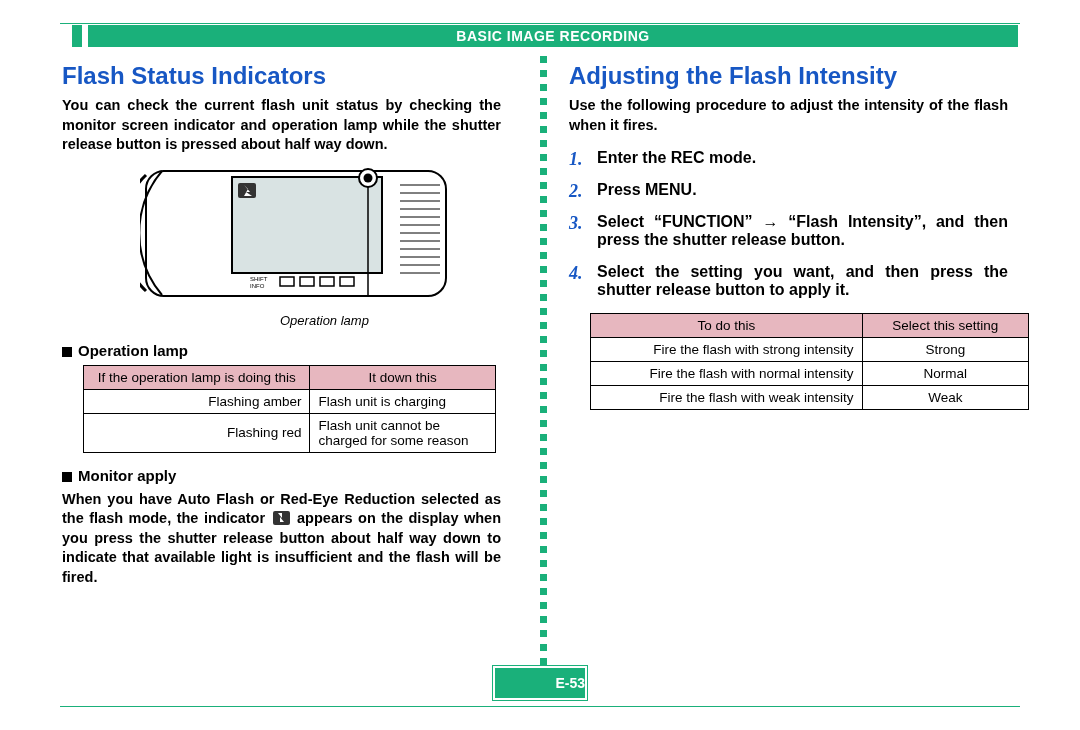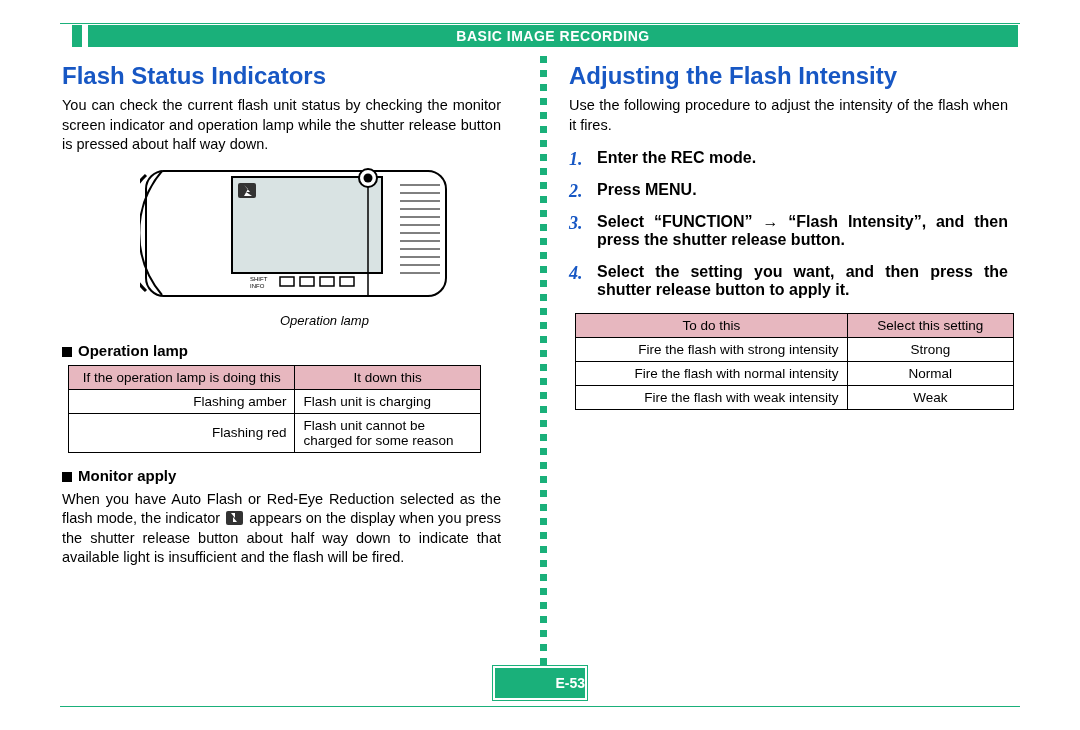--- a/index.html
+++ b/index.html
@@ -70,41 +70,42 @@
     color: #1757c4;
     margin: 6px 0 6px 0;
     font-size: 24px;
     font-weight: bold;
   }
   .body-text {
     font-size: 14.5px;
     line-height: 1.35;
     text-align: justify;
     margin: 0 0 10px 0;
+    font-weight: bold;
   }
   .illustration-wrap {
     margin: 6px 0 4px 78px;
   }
   .caption {
     font-style: italic;
     font-size: 13px;
     margin: 4px 0 0 140px;
   }
   .sq-bullet {
     display:inline-block; width:10px; height:10px; background:#000; vertical-align: middle; margin-right:6px;
   }
   .subhead {
     font-size: 15px; font-weight: bold;
     margin: 14px 0 6px 0;
   }
 
   table.info {
     border-collapse: collapse;
     width: 94%;
-    margin-left: 6px;
+    margin-left: 21px;
     font-size: 13.5px;
   }
   table.info th, table.info td {
     border: 1px solid #000;
     padding: 4px 8px;
   }
   table.info th {
     background: #e7b7bf;
     font-weight: normal;
     text-align: center;

